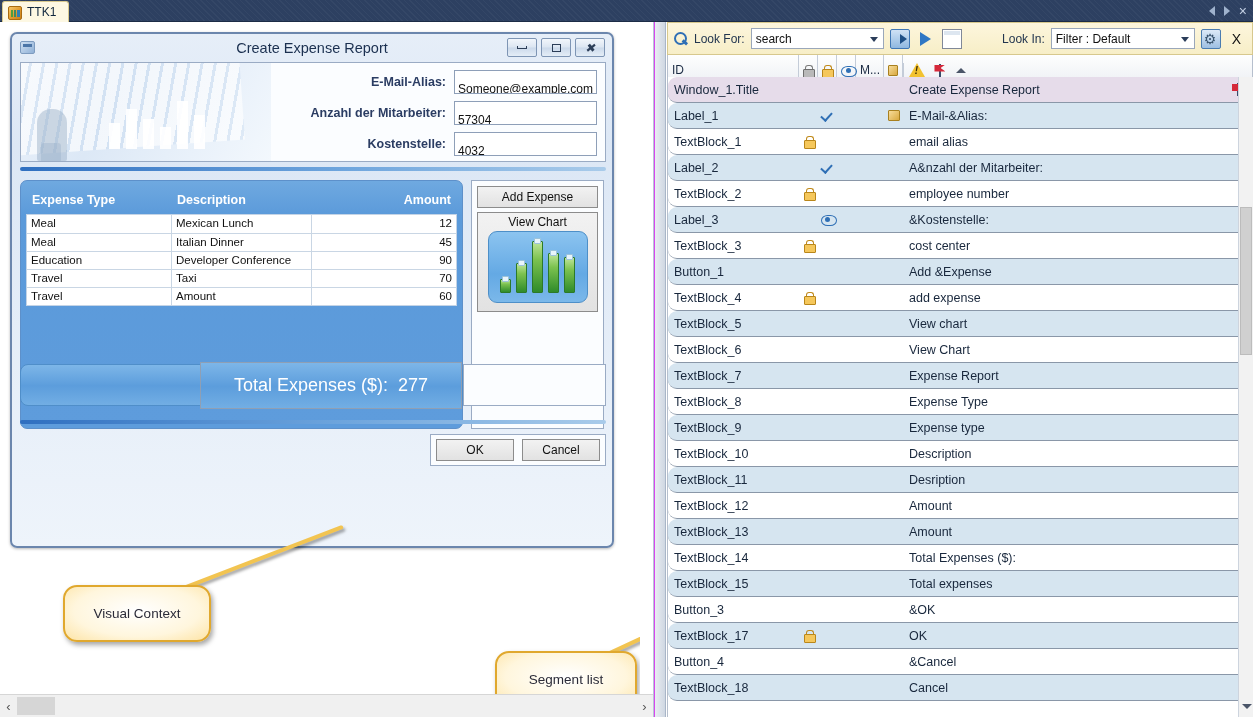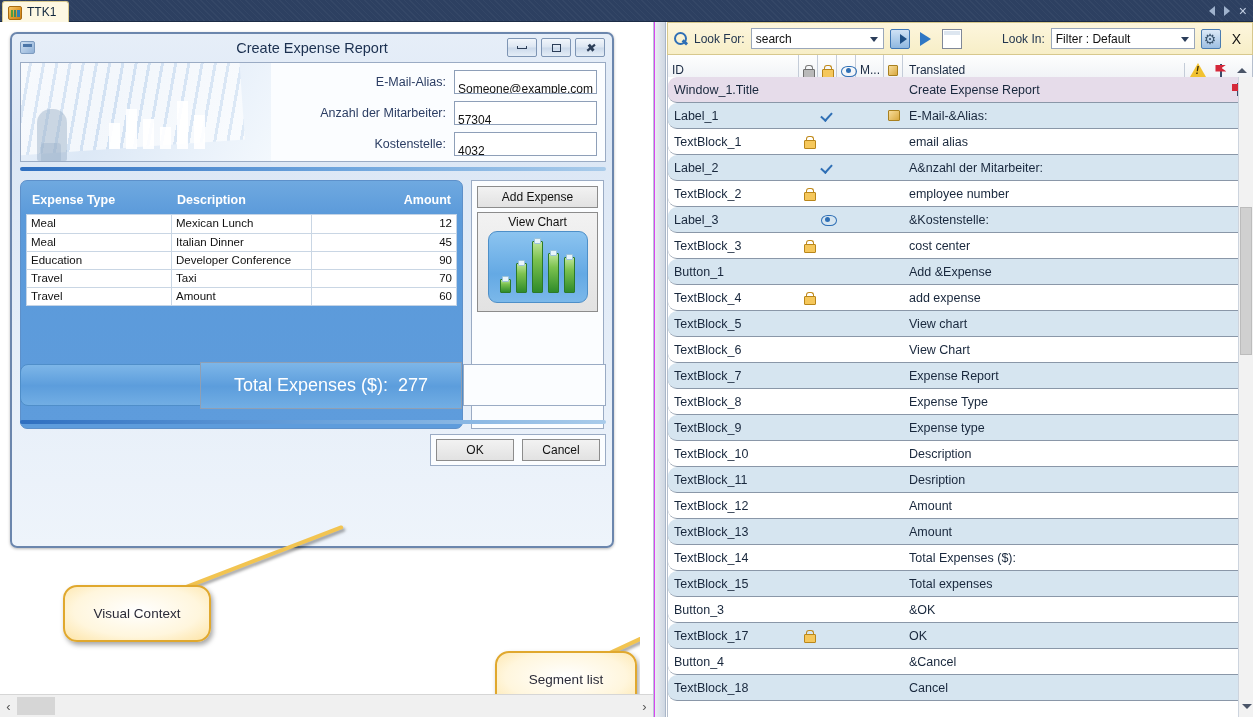--- a/index.html
+++ b/index.html
@@ -170,21 +170,21 @@
     background: rgba(150,172,198,.35); border-radius: 3px;
   }
 
   .form-rows {
     position: absolute; right: 8px; top: 7px;
     width: 360px;
   }
   .form-row { display:flex; align-items:center; margin-bottom: 7px; }
   .form-label {
     flex: 1; text-align: right; padding-right: 8px;
-    font-size: 12.5px; font-weight: normal; color: #2b3d63;
+    font-size: 12.5px; font-weight: bold; color: #2b3d63;
     white-space: nowrap;
   }
   .form-input {
     width: 143px; height: 24px;
     border: 1px solid #8e9fb8;
     background: #ffffff;
     font-size: 12px; color: #111;
     padding: 7px 3px;
     line-height: 22px;
     font-family: "Liberation Sans", sans-serif;
@@ -740,21 +740,20 @@
         <span class="gh-cell gh-ic">
             <i class="ic-lock-orange"></i>
           </span>
         <span class="gh-cell gh-ic">
             <i class="ic-eye"></i>
           </span>
         <span class="gh-cell gh-m">M...</span>
         <span class="gh-cell gh-ic">
             <i class="ic-tan"></i>
           </span>
-        <span class="gh-cell gh-tr">Translated</span>
         <span class="gh-end">
           <i class="ic-warn"></i>
           <i class="ic-flag-red"></i>
           <i class="ic-chev-up"></i>
         </span>
       </div>
 
       <div class="rows-wrap">
         <div class="rows-inner" id="rows">
             <div class="drow title">

